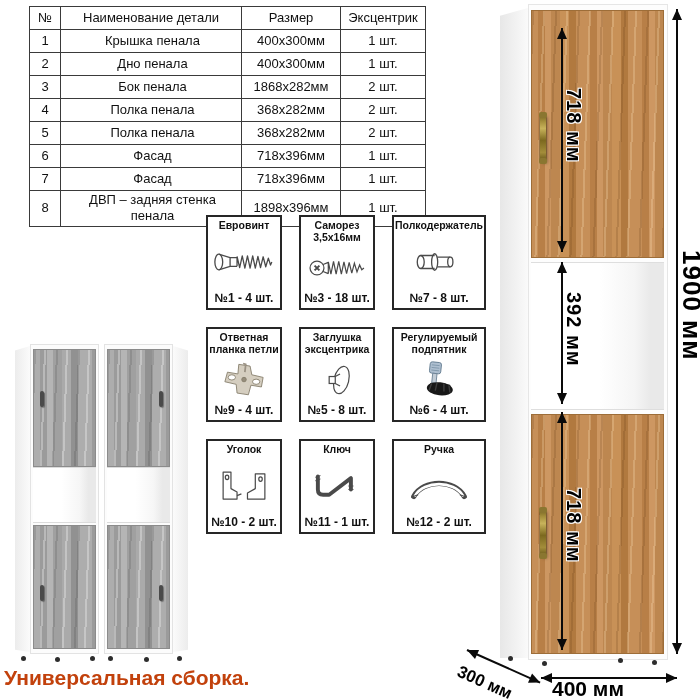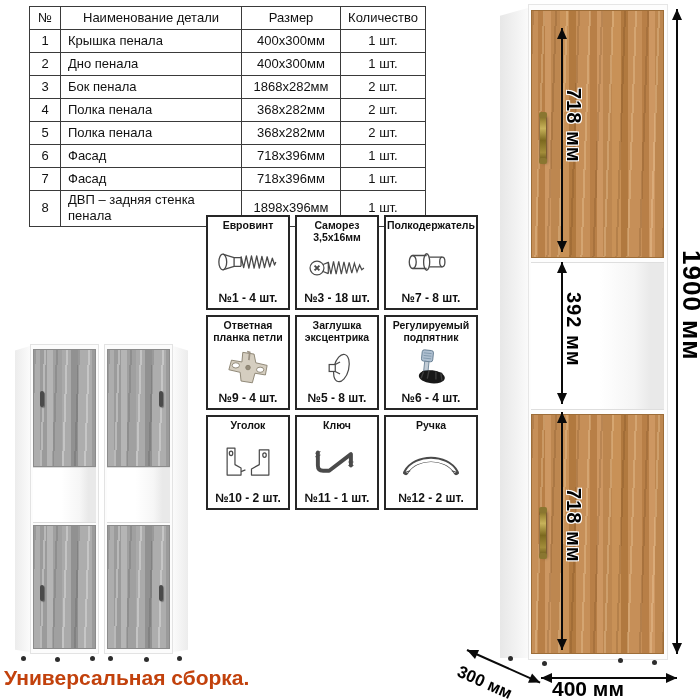--- a/index.html
+++ b/index.html
@@ -4,25 +4,25 @@
 <style>
   html,body{margin:0;padding:0;}
   body{width:700px;height:700px;position:relative;overflow:hidden;background:#ffffff;
        font-family:"Liberation Sans",sans-serif;}
 
   
   .parts-table{position:absolute;left:29px;top:6px;width:396px;border-collapse:collapse;
                font:13px/1.25 "Liberation Sans",sans-serif;color:#111;table-layout:fixed;}
   .parts-table th,.parts-table td{border:1px solid #3a3a3a;padding:1px 4px;text-align:center;
                vertical-align:middle;font-weight:400;height:20px;overflow:hidden;}
-  .parts-table td.c-name{text-align:left;padding-left:7px;}
+  .parts-table td.c-name{text-align:center;padding-left:7px;}
 
   
   .hw-grid{position:absolute;left:206px;top:215px;width:272px;display:grid;
-           grid-template-columns:repeat(3,1fr);grid-auto-rows:95px;gap:5px;}
+           grid-template-columns:repeat(3,1fr);grid-auto-rows:95px;gap:17px;}
   .hw-cell{border:2px solid #262626;background:#fff;display:flex;flex-direction:column;
            align-items:center;padding:2px 1px;box-sizing:border-box;}
   .hw-title{font:700 10.5px/1.15 "Liberation Sans",sans-serif;text-align:center;color:#111;}
   .hw-icon{flex:1;display:flex;align-items:center;justify-content:center;width:100%;overflow:hidden;}
   .hw-icon svg{width:70px;height:40px;}
   .hw-count{font:700 12px/1 "Liberation Sans",sans-serif;color:#111;margin-bottom:2px;white-space:nowrap;}
 
   
   .wood{background:
      repeating-linear-gradient(92deg, rgba(92,52,15,.18) 0 2px, rgba(0,0,0,0) 2px 11px,
@@ -100,21 +100,21 @@
       <col style="width:31px">
       <col style="width:181px">
       <col style="width:99px">
       <col style="width:85px">
     </colgroup>
   <thead>
       <tr>
         <th>№</th>
         <th>Наименование детали</th>
         <th>Размер</th>
-        <th>Количество</th>
+        <th>Эксцентрик</th>
       </tr>
     </thead>
   <tbody>
       <tr>
         <td>1</td>
         <td class="c-name">Крышка пенала</td>
         <td>400х300мм</td>
         <td>1 шт.</td>
       </tr>
       <tr>

